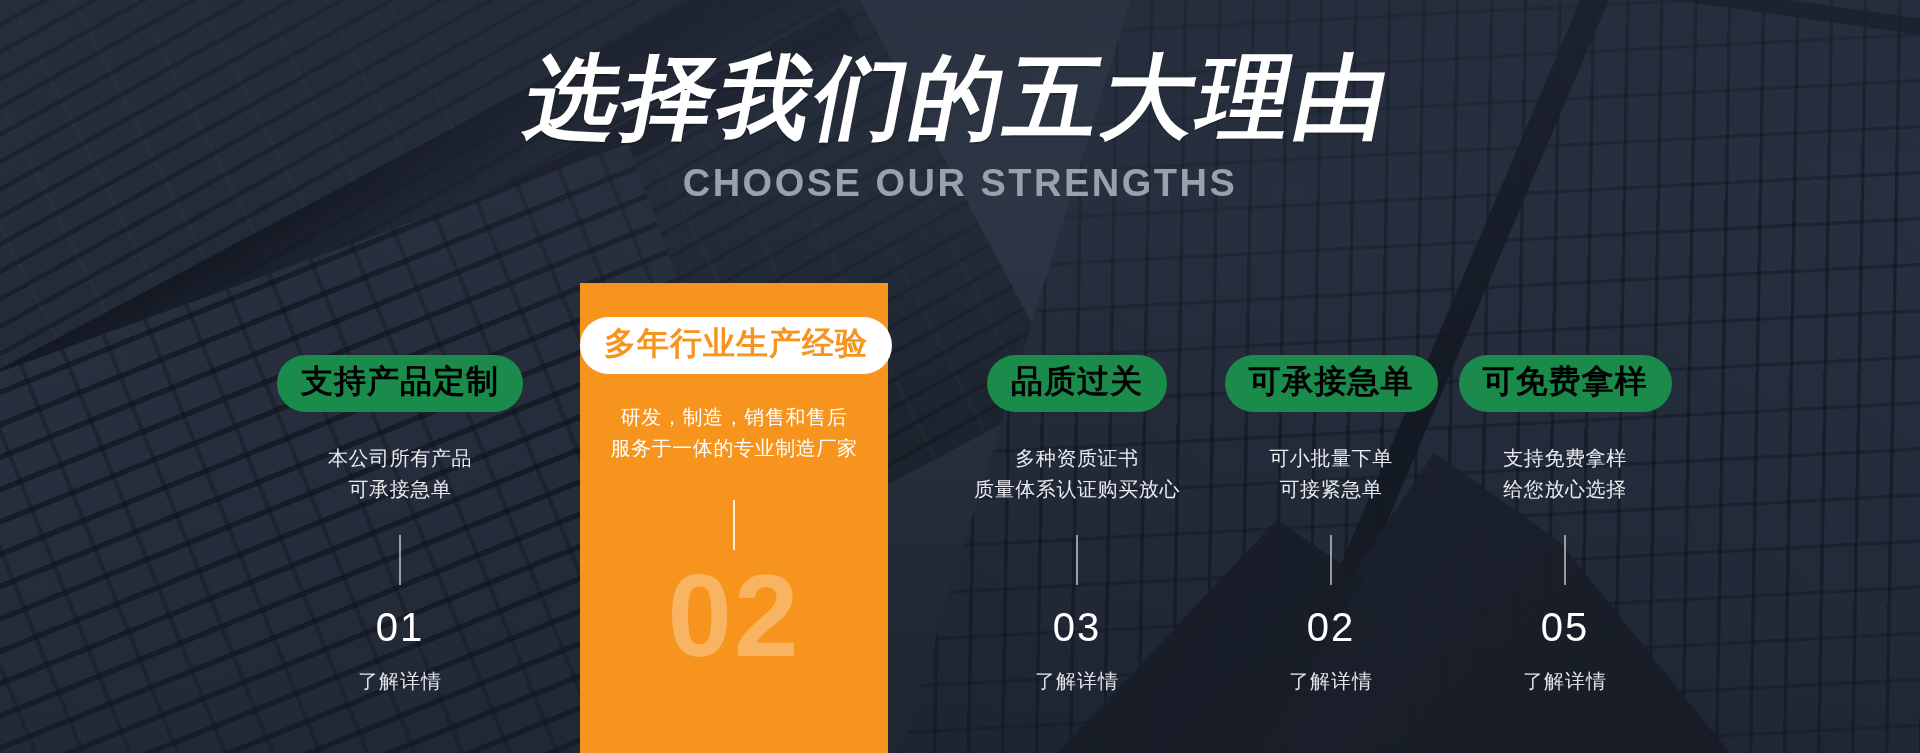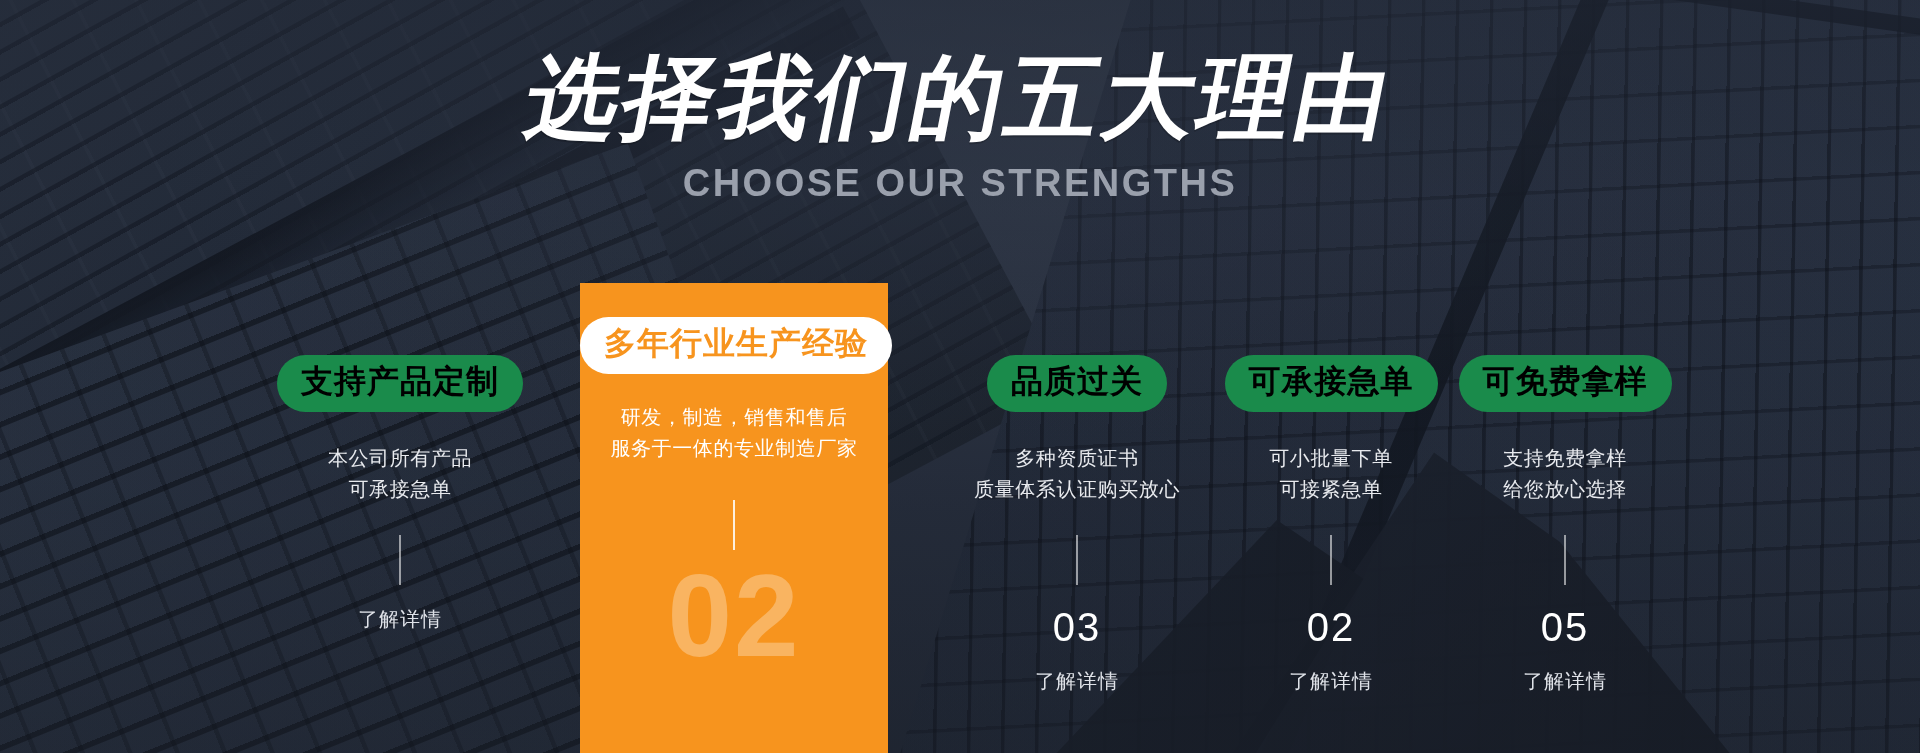--- a/index.html
+++ b/index.html
@@ -270,20 +270,21 @@
 
     <div class="card card-1">
       <div class="pill-wrap">
         <span class="pill pill-green">支持产品定制</span>
       </div>
       <div class="desc">
         <div>本公司所有产品</div>
         <div>可承接急单</div>
       </div>
       <div class="divider"></div>
+      <div class="num">01</div>
       <div class="more">了解详情</div>
     </div>
 
     <div class="card card-2">
       <div class="pill-wrap">
         <span class="pill pill-white">多年行业生产经验</span>
       </div>
       <div class="desc">
         <div>研发，制造，销售和售后</div>
         <div>服务于一体的专业制造厂家</div>

